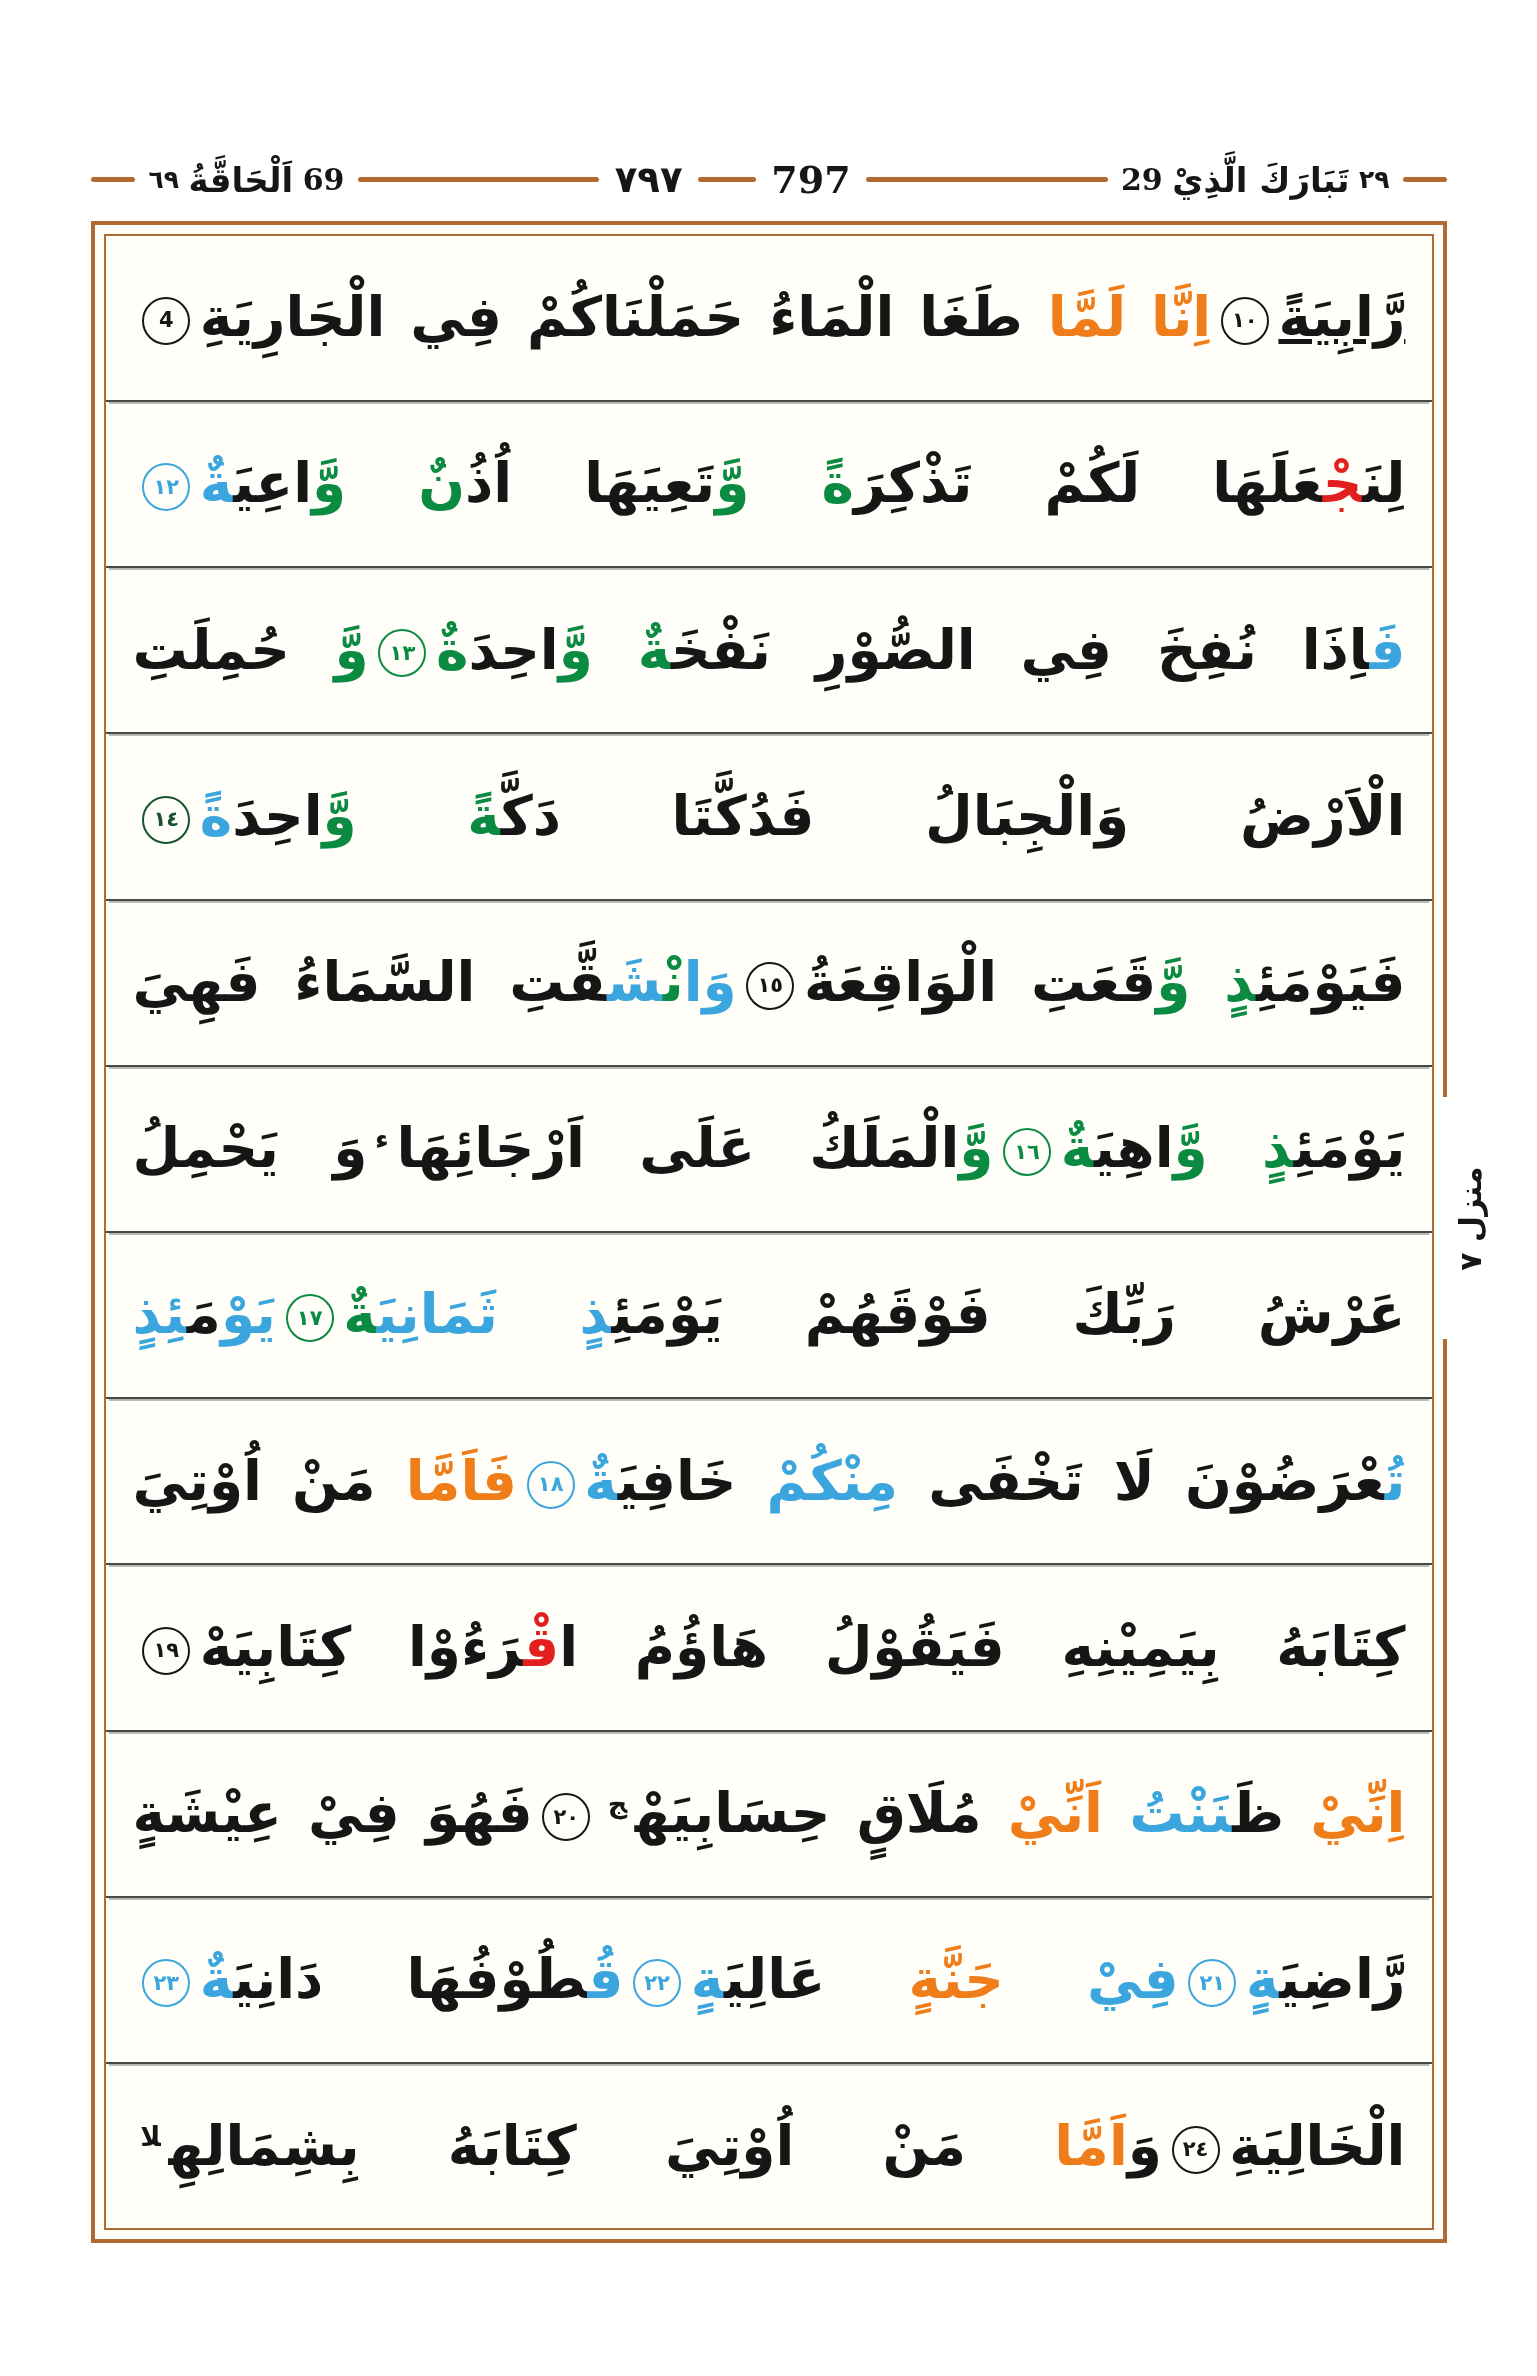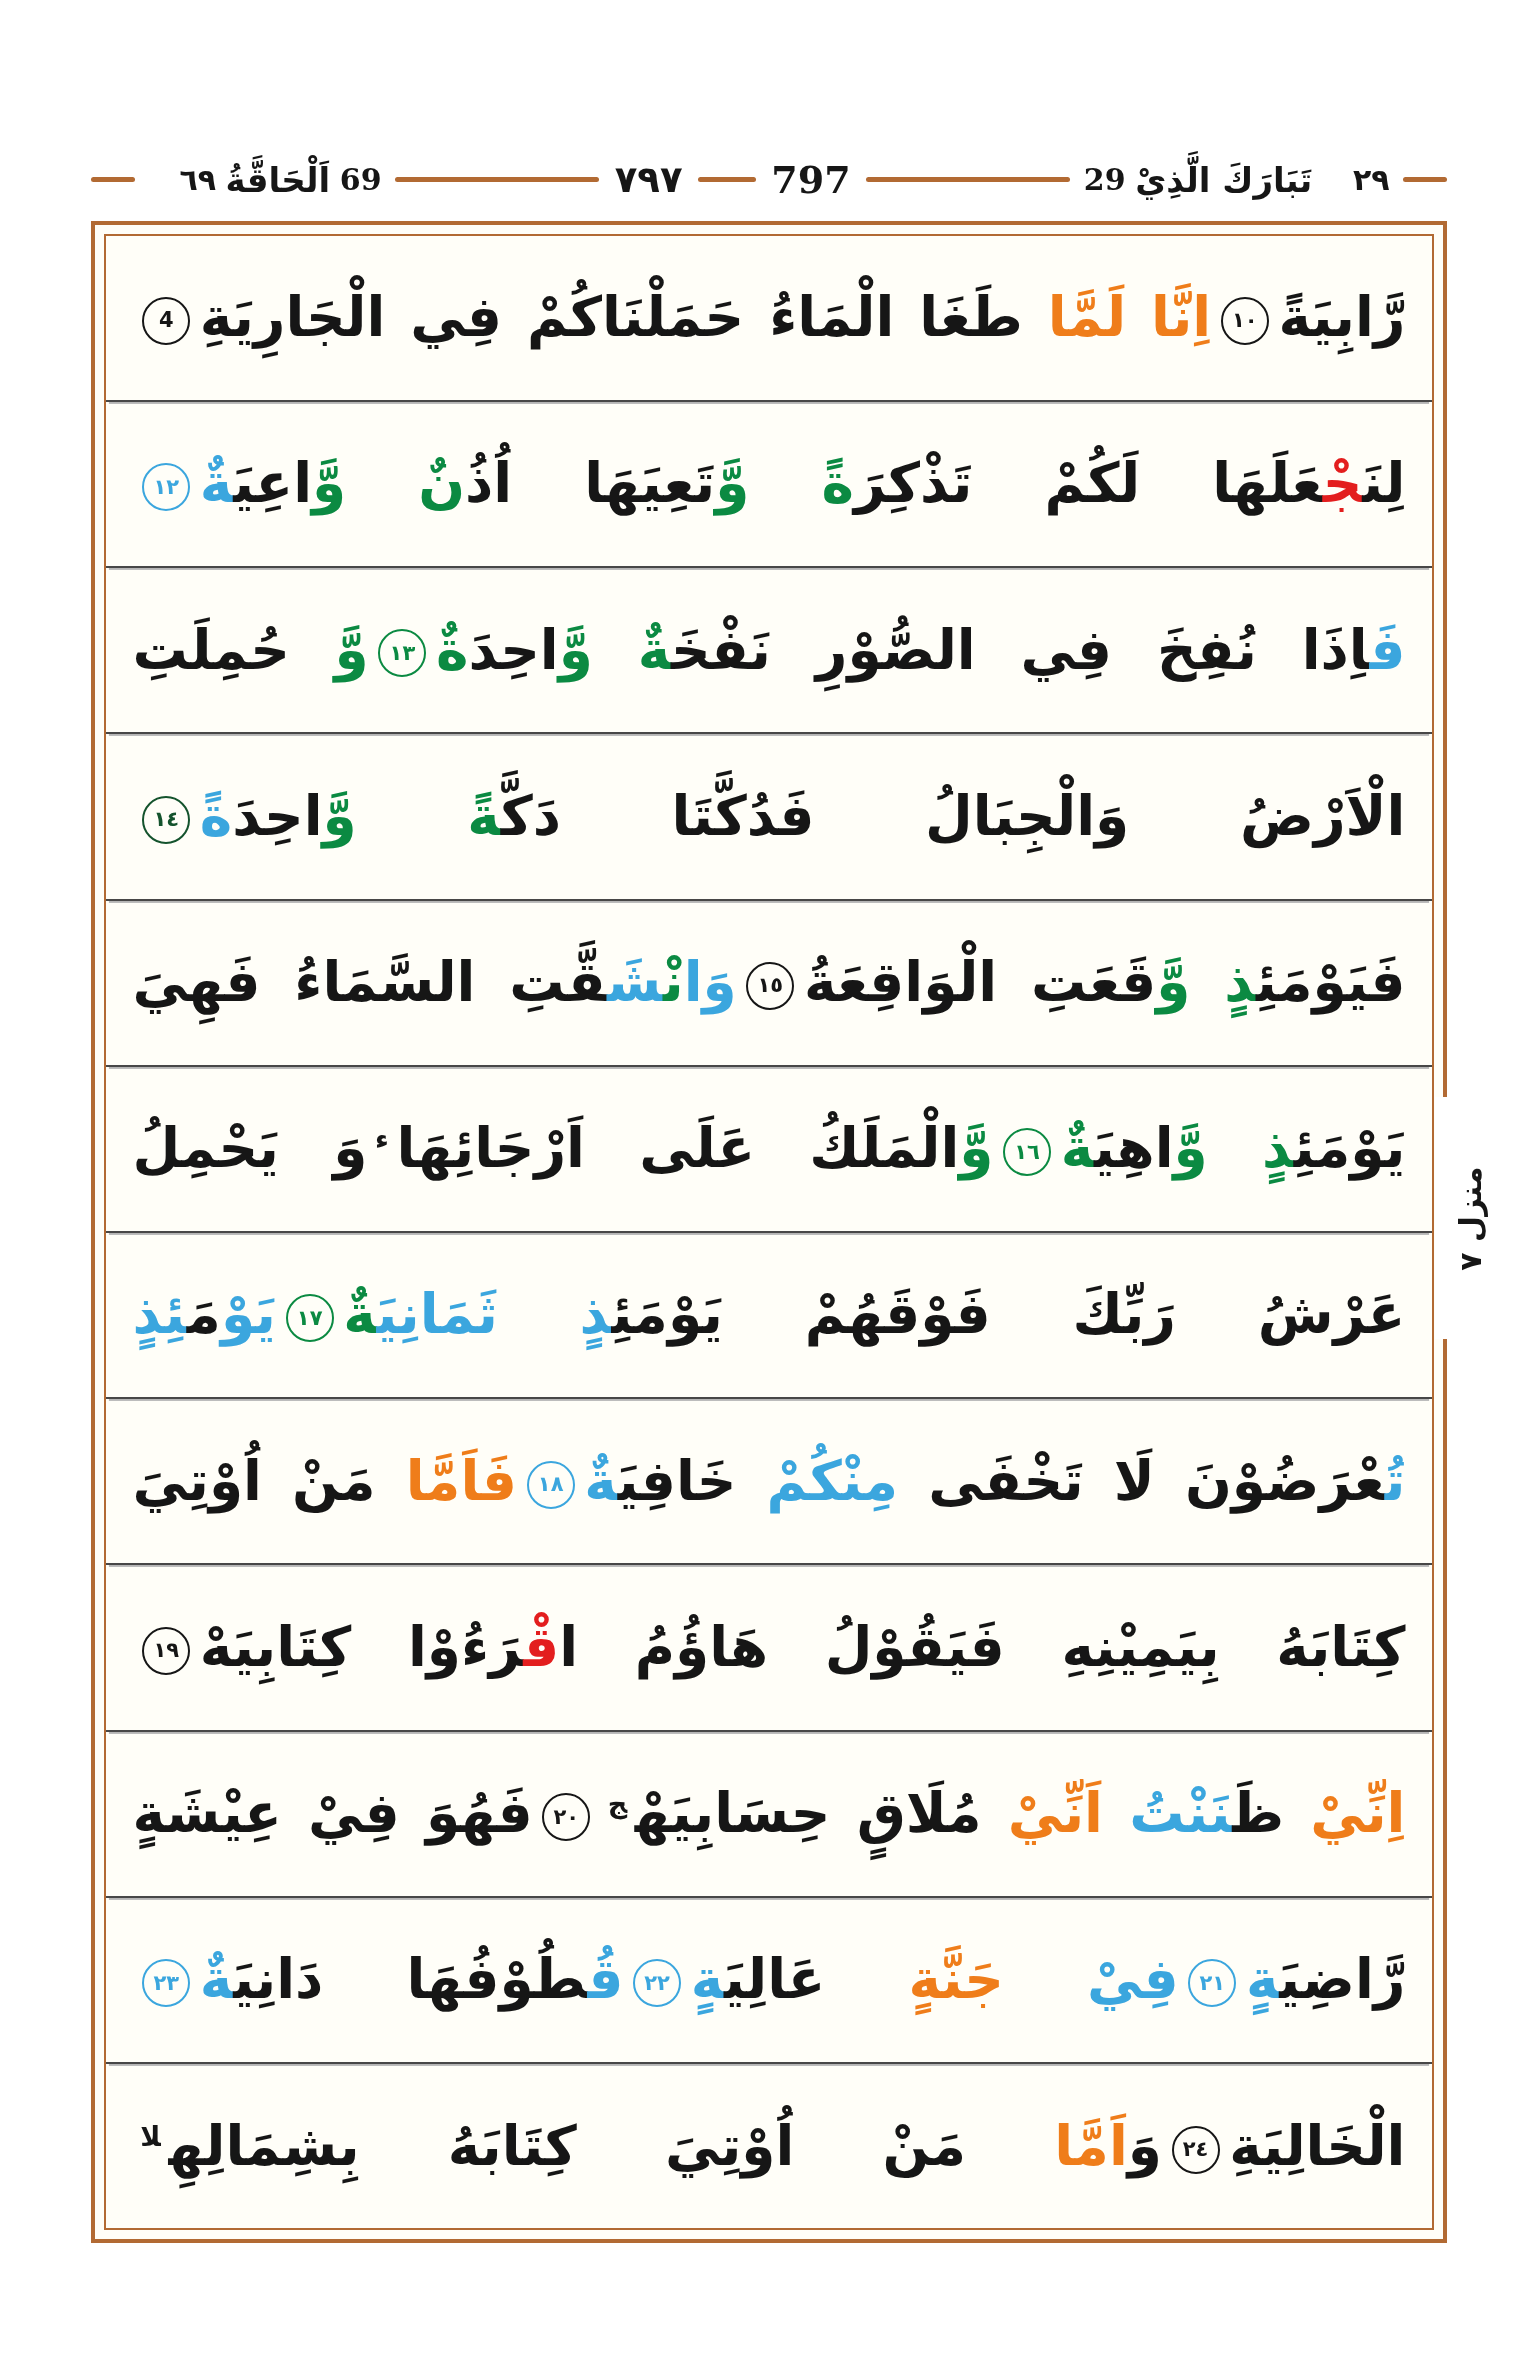--- a/index.html
+++ b/index.html
@@ -13,21 +13,21 @@
   
   .header{
     position:absolute;left:91px;top:144px;width:1356px;height:71px;
     display:flex;align-items:center;color:#161616;
   }
   .rule{height:4.8px;background:var(--frame);border-radius:2.9px;}
   .r-sm{width:44px;flex:0 0 auto;}
   .r-md{width:58px;flex:0 0 auto;}
   .grow{flex:1 1 auto;}
   .hgroup{display:flex;align-items:center;gap:9.6px;padding:0 13.4px;font-weight:bold;}
-  .num-ar{font-size:30px;font-weight:bold;margin-left:31px;}
+  .num-ar{font-size:25px;font-weight:bold;}
   .surah-name{font-size:34px;font-weight:bold;white-space:nowrap;}
   .num-lat{font-size:30px;font-weight:bold;font-family:"DejaVu Serif",serif;}
   .pagenum-ar{font-size:37px;font-weight:bold;padding:0 15.4px;}
   .pagenum-lat{font-size:38px;font-weight:bold;padding:0 15.4px;font-family:"DejaVu Serif",serif;}
 
   
   .frame{
     position:absolute;left:91px;top:221px;width:1356px;height:2022px;
     border:4.8px solid var(--frame);background:#fffef8;box-sizing:border-box;
   }
@@ -88,21 +88,21 @@
       <span class="surah-name">تَبَارَكَ الَّذِيْ</span>
       <span class="num-ar">٢٩</span>
     </span>
     <span class="rule r-sm"></span>
   </div>
 
   <div class="frame">
     <div class="frame-inner">
       <div class="rows">
           <div class="row">
-            <div class="line"><span class="seg" style="color: rgb(22, 22, 22);">رَّابِيَةً</span><span class="verse" style="color: rgb(22, 22, 22);">١٠</span><span class="seg" style="color: rgb(239, 125, 26);">اِنَّا لَمَّا </span><span class="seg" style="color: rgb(22, 22, 22);">طَغَا الْمَاءُ حَمَلْنَاكُمْ فِي الْجَارِيَةِ</span><span class="verse" style="color: rgb(22, 22, 22);">4</span></div>
+            <div class="line"><span class="seg" style="color: rgb(22, 22, 22); text-decoration: underline;">رَّابِيَةً</span><span class="verse" style="color: rgb(22, 22, 22);">١٠</span><span class="seg" style="color: rgb(239, 125, 26);">اِنَّا لَمَّا </span><span class="seg" style="color: rgb(22, 22, 22);">طَغَا الْمَاءُ حَمَلْنَاكُمْ فِي الْجَارِيَةِ</span><span class="verse" style="color: rgb(22, 22, 22);">4</span></div>
           </div>
           <div class="row">
             <div class="line"><span class="seg" style="color: rgb(22, 22, 22);">لِنَ</span><span class="seg" style="color: rgb(227, 30, 30);">جْ</span><span class="seg" style="color: rgb(22, 22, 22);">عَلَهَا لَكُمْ تَذْكِرَ</span><span class="seg" style="color: rgb(11, 138, 66);">ةً وَّ</span><span class="seg" style="color: rgb(22, 22, 22);">تَعِيَهَا اُذُ</span><span class="seg" style="color: rgb(11, 138, 66);">نٌ وَّ</span><span class="seg" style="color: rgb(22, 22, 22);">اعِيَ</span><span class="seg" style="color: rgb(59, 166, 222);">ةٌ</span><span class="verse" style="color: rgb(59, 166, 222);">١٢</span></div>
           </div>
           <div class="row">
             <div class="line"><span class="seg" style="color: rgb(59, 166, 222);">فَ</span><span class="seg" style="color: rgb(22, 22, 22);">اِذَا نُفِخَ فِي الصُّوْرِ نَفْخَ</span><span class="seg" style="color: rgb(11, 138, 66);">ةٌ وَّ</span><span class="seg" style="color: rgb(22, 22, 22);">احِدَ</span><span class="seg" style="color: rgb(11, 138, 66);">ةٌ</span><span class="verse" style="color: rgb(11, 138, 66);">١٣</span><span class="seg" style="color: rgb(11, 138, 66);">وَّ</span><span class="seg" style="color: rgb(22, 22, 22);"> حُمِلَتِ</span></div>
           </div>
           <div class="row">
             <div class="line"><span class="seg" style="color: rgb(22, 22, 22);">الْاَرْضُ وَالْجِبَالُ فَدُكَّتَا دَكَّ</span><span class="seg" style="color: rgb(11, 138, 66);">ةً وَّ</span><span class="seg" style="color: rgb(22, 22, 22);">احِدَ</span><span class="seg" style="color: rgb(59, 166, 222);">ةً</span><span class="verse" style="color: #14532d;">١٤</span></div>
           </div>

